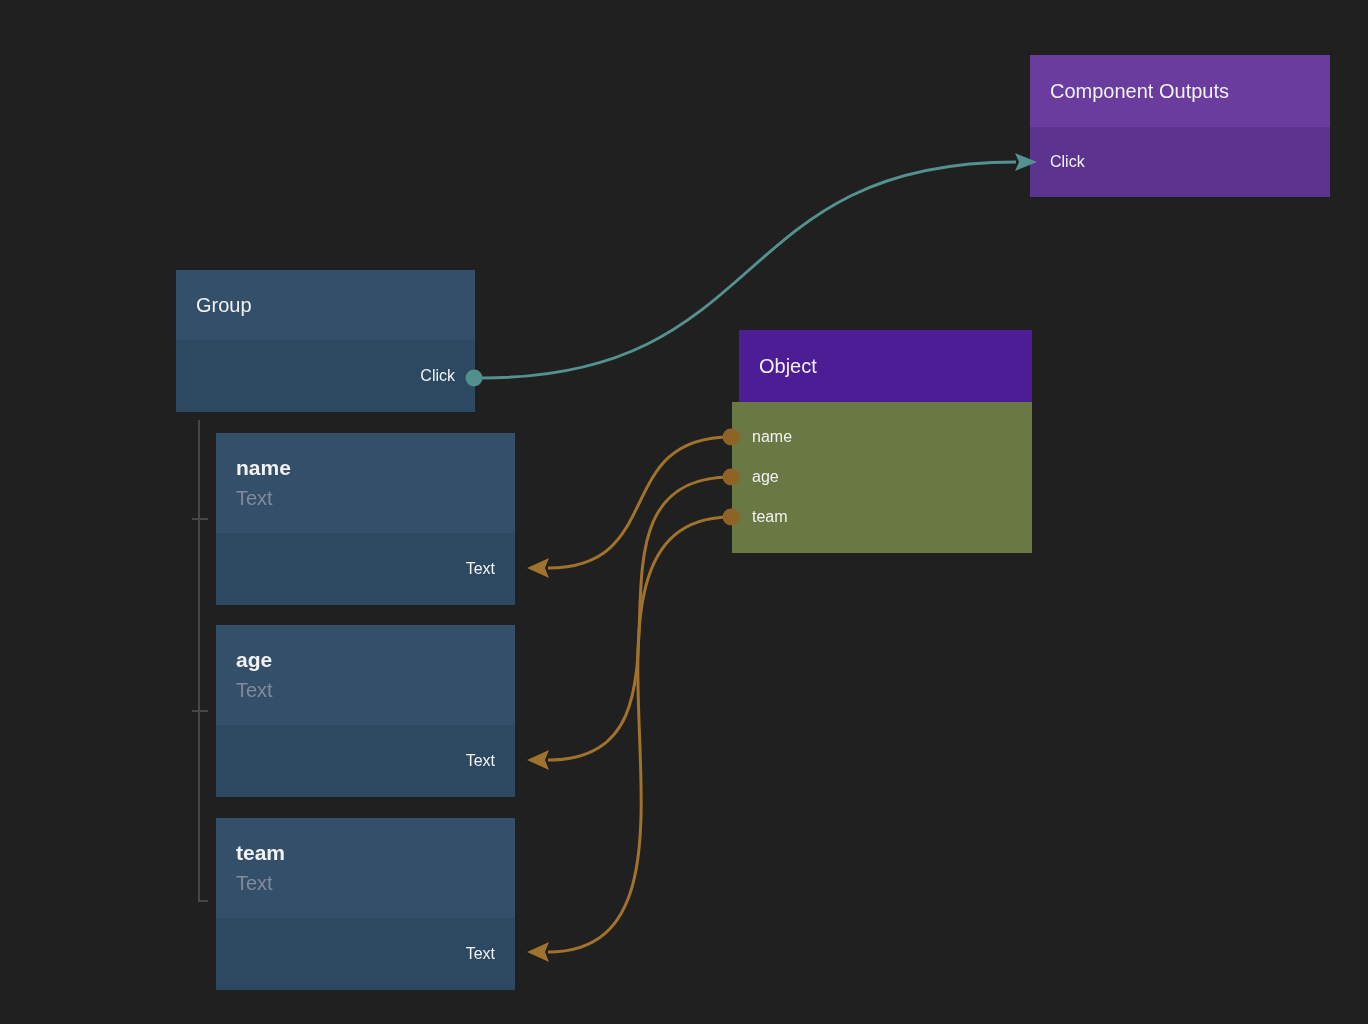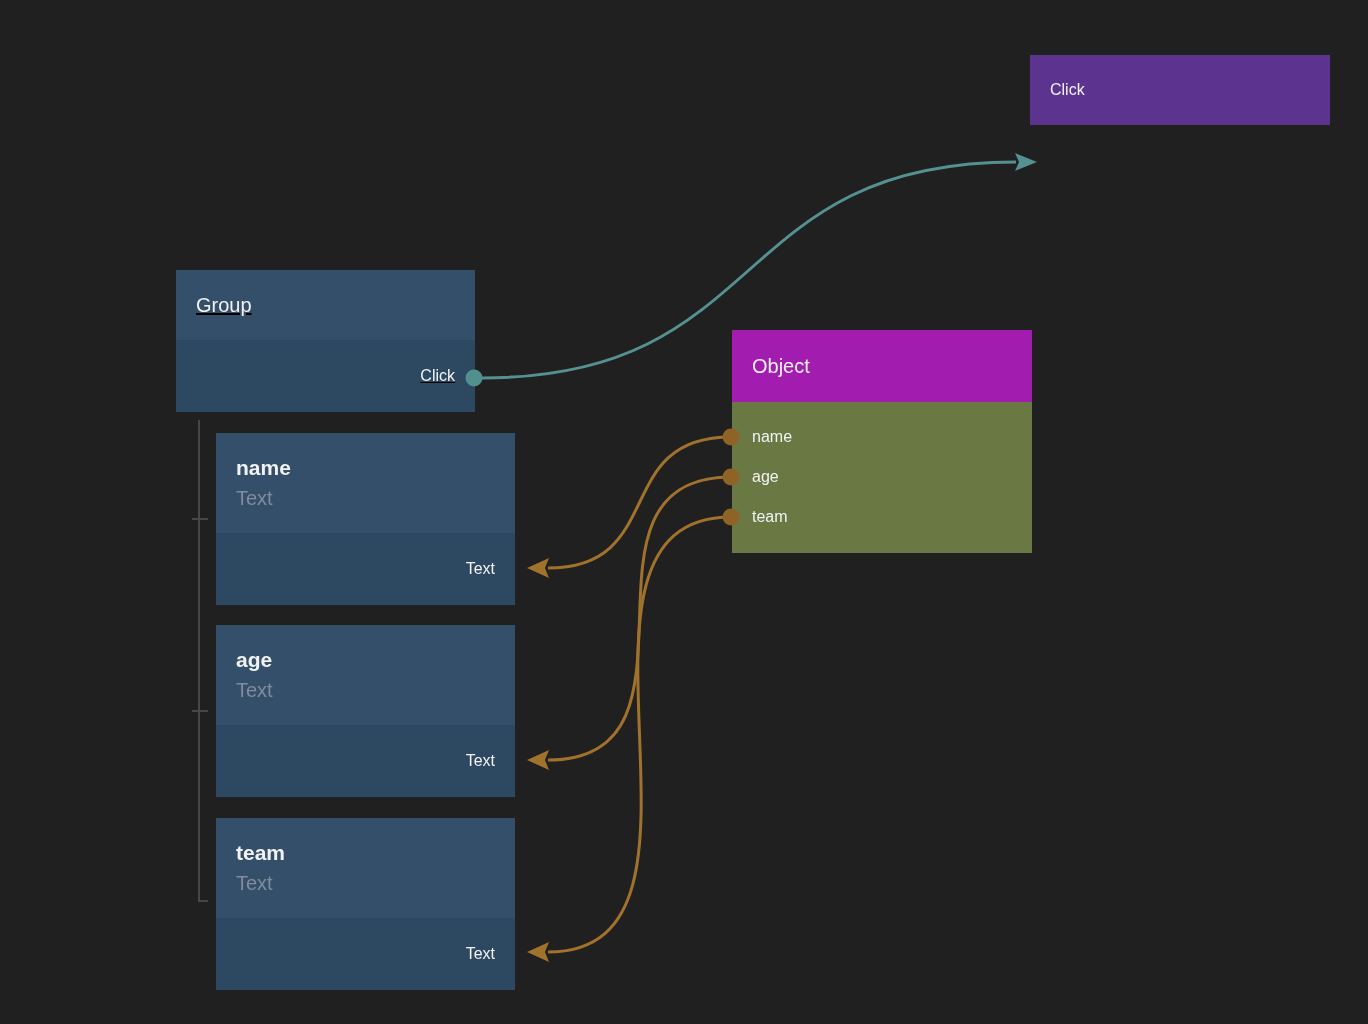--- a/index.html
+++ b/index.html
@@ -16,40 +16,43 @@
   .body-row { display: flex; align-items: center; padding: 0 20px; box-sizing: border-box; }
   .title { font-size: 20px; font-weight: 400; color: #f2f2f4; line-height: 30px; }
   .title.bold { font-weight: 700; font-size: 21px; }
   .subtitle { font-size: 20px; font-weight: 400; color: #828b9c; line-height: 30px; }
   .port-label { font-size: 16px; color: #f2f2f4; }
   
   .blue-h   { background: #344f6a; }
   .blue-b   { background: #2d4861; }
   .purple-h { background: #693c9d; }
   .purple-b { background: #5d3390; }
-  .olive-h  { background: #a21caf; }
+  .olive-h  { background: #4c1d95; margin-left: 7px; }
   .olive-b  { background: #6a7843; }
   .object-row { height: 40px; display: flex; align-items: center; padding-left: 20px; }
   svg.wires { position: absolute; left: 0; top: 0; pointer-events: none; }
 </style>
 </head>
 <body>
 
 <div class="canvas">
 
-  <div class="node" style="left:176px; top:270px; width:299px;text-decoration:underline;">
+  <div class="node" style="left:176px; top:270px; width:299px;">
     <div class="hdr blue-h" style="height:70px;">
       <span class="title">Group</span>
     </div>
     <div class="body-row blue-b" style="height:72px; justify-content:flex-end;">
       <span class="port-label">Click</span>
     </div>
   </div>
 
   <div class="node" style="left:1030px; top:55px; width:300px;">
+    <div class="hdr purple-h" style="height:72px;">
+      <span class="title">Component Outputs</span>
+    </div>
     <div class="body-row purple-b" style="height:70px;">
       <span class="port-label">Click</span>
     </div>
   </div>
 
   <div class="node" style="left:732px; top:330px; width:300px;">
     <div class="hdr olive-h" style="height:72px;">
       <span class="title">Object</span>
     </div>
     <div class="olive-b" style="height:151px; padding-top:15px; box-sizing:border-box;">

